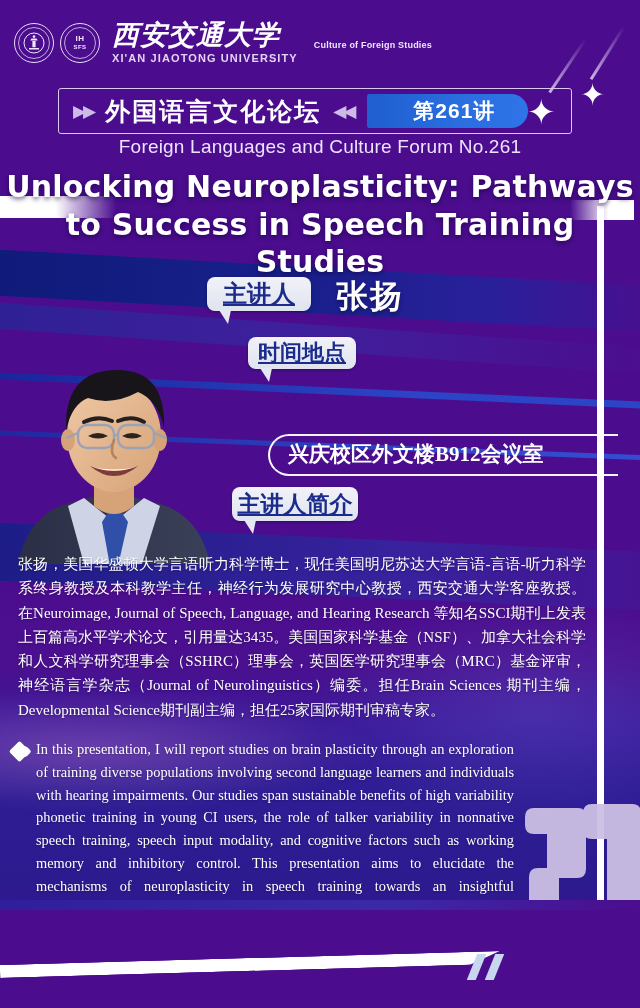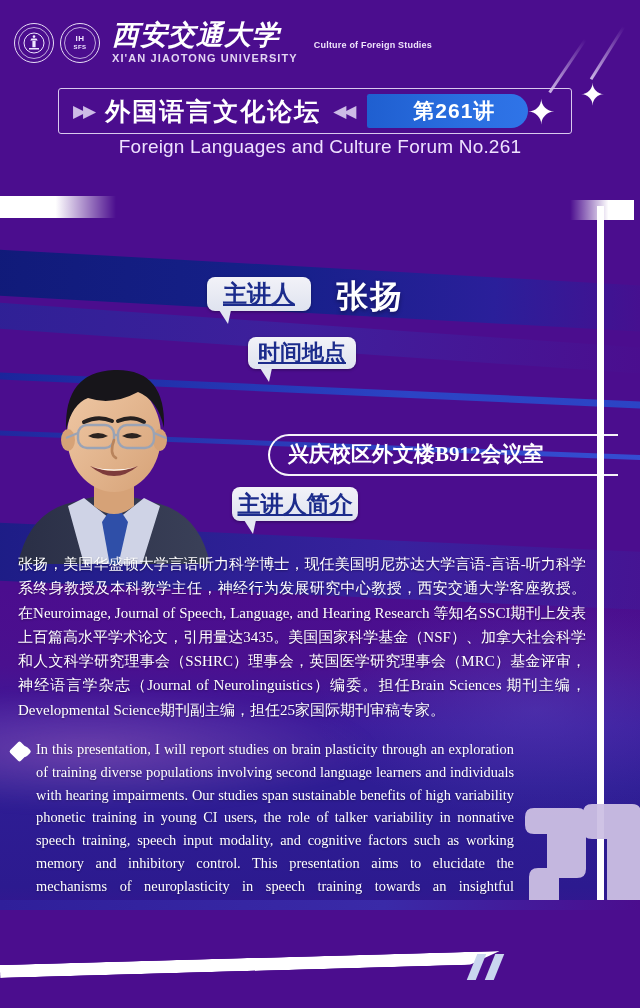--- a/index.html
+++ b/index.html
@@ -269,20 +269,24 @@
   <div class="star s2">✦</div>
 
   <div class="forum-box">
     <div class="arrow-r">▶▶</div>
     <div class="forum-title">外国语言文化论坛</div>
     <div class="arrow-l">◀◀</div>
     <div class="lecture-badge">第261讲</div>
   </div>
   <div class="forum-sub">Foreign Languages and Culture Forum No.261</div>
 
+  <div class="main-title">
+    <span class="l1">Unlocking Neuroplasticity: Pathways</span>
+    <span class="l2">to Success in Speech Training Studies</span>
+  </div>
 
   <div class="portrait">
     <svg width="200" height="212" viewBox="0 0 200 212" aria-hidden="true">
       <defs>
         <clipPath id="pclip">
             <rect x="0" y="0" width="200" height="212"></rect>
           </clipPath>
         <linearGradient id="skin" x1="0" y1="0" x2="1" y2="1">
           <stop offset="0%" stop-color="#f0c9a6"></stop>
             <stop offset="100%" stop-color="#d6a277"></stop>

